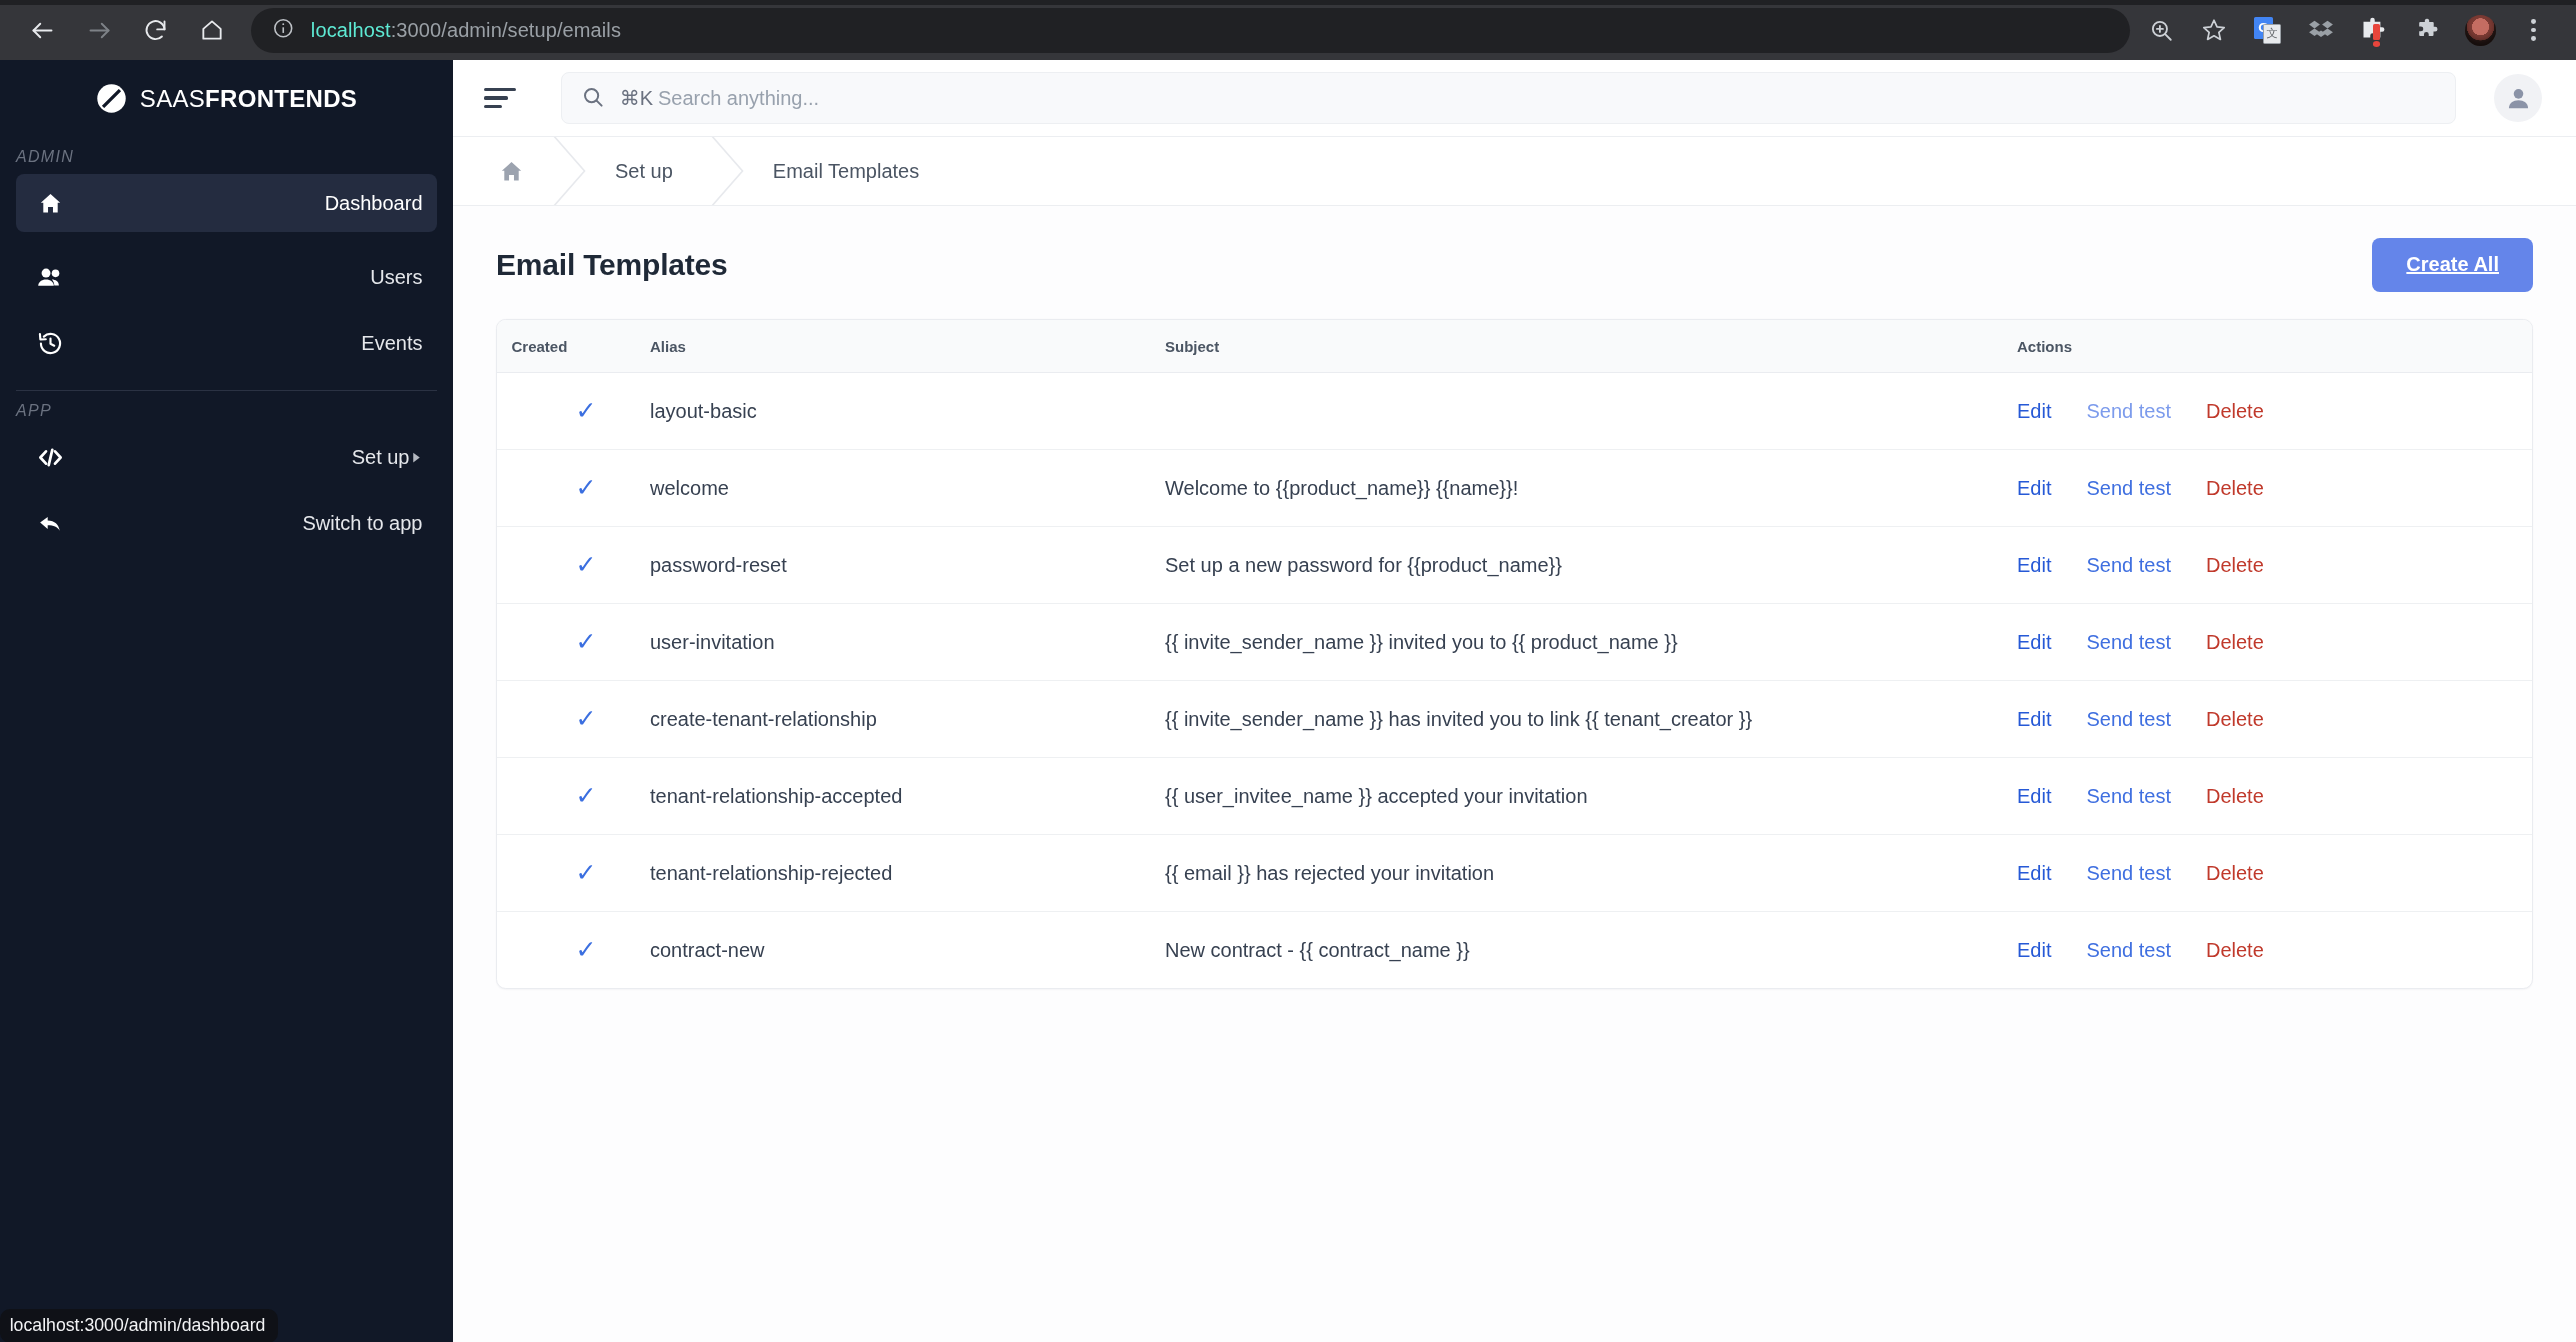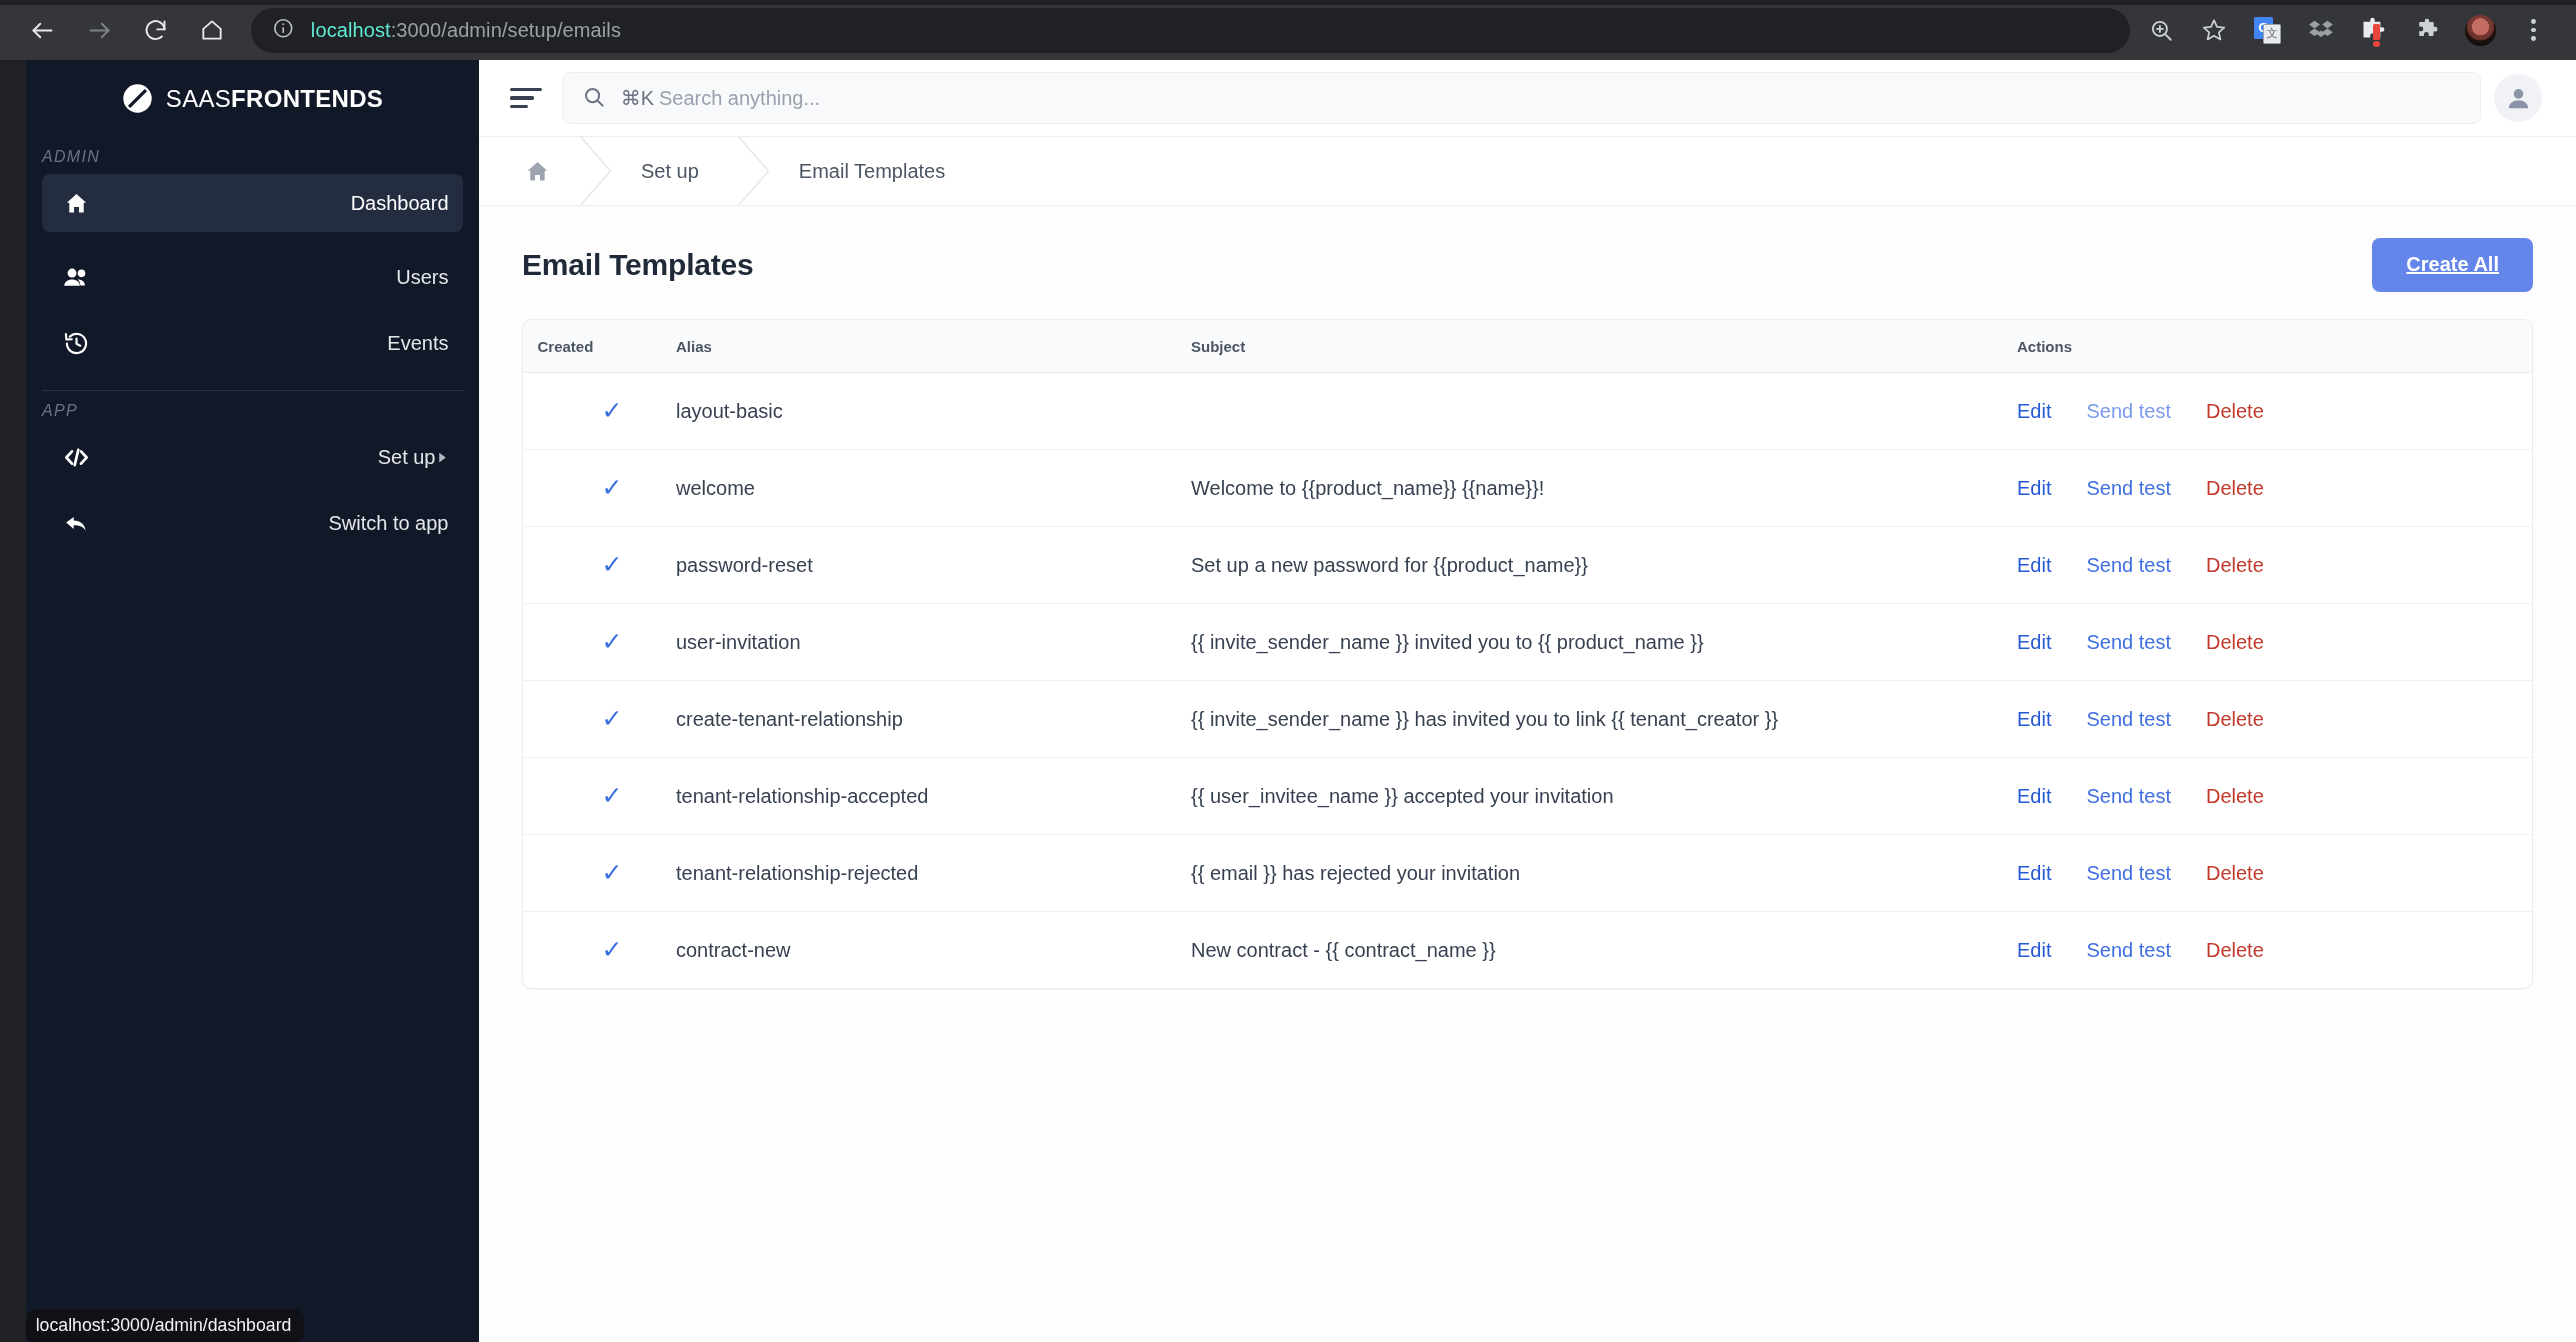--- a/index.html
+++ b/index.html
@@ -139,21 +139,21 @@
 
   
   #main { flex: 1; display: flex; flex-direction: column; background: #fdfdfe; min-width: 0; }
 
   #topbar {
     height: 77px;
     background: #fff;
     border-bottom: 0.8px solid #eceef1;
     display: flex; align-items: center;
     padding: 0 34px 0 31px;
-    gap: 13px;
+    gap: 38px;
     flex: 0 0 77px;
   }
   #menu-toggle { width: 39px; height: 39px; display:flex; flex-direction:column; justify-content:center; gap:5.6px; }
   #menu-toggle i { display:block; height:3.2px; border-radius:1.6px; background:#374151; }
   #menu-toggle i:nth-child(1){ width:32px; }
   #menu-toggle i:nth-child(2){ width:24px; }
   #menu-toggle i:nth-child(3){ width:17.7px; }
 
   #search-box {
     flex: 1;
@@ -266,21 +266,21 @@
     left: 0; bottom: 0;
     background: #0f1117;
     color: #f3f4f6;
     font-size: 17.7px;
     padding: 5.6px 13px 7.2px 9.7px;
     border-top-right-radius: 4.8px;
     z-index: 50;
     white-space: nowrap;
     border-radius: 10px;
   }
-  #app { position: relative; margin-left: 26px; }
+  #app { position: relative; }
 </style>
 </head>
 <body>
 
 <div id="browser-chrome">
   <div class="nav-btns">
     <div class="nav-btn">
       <svg width="27" height="27" viewBox="0 0 24 24" fill="none" stroke="#e8eaed" stroke-width="1.7" stroke-linecap="round" stroke-linejoin="round">
         <line x1="20" y1="12" x2="4" y2="12"></line>
           <polyline points="10,6 4,12 10,18"></polyline>

